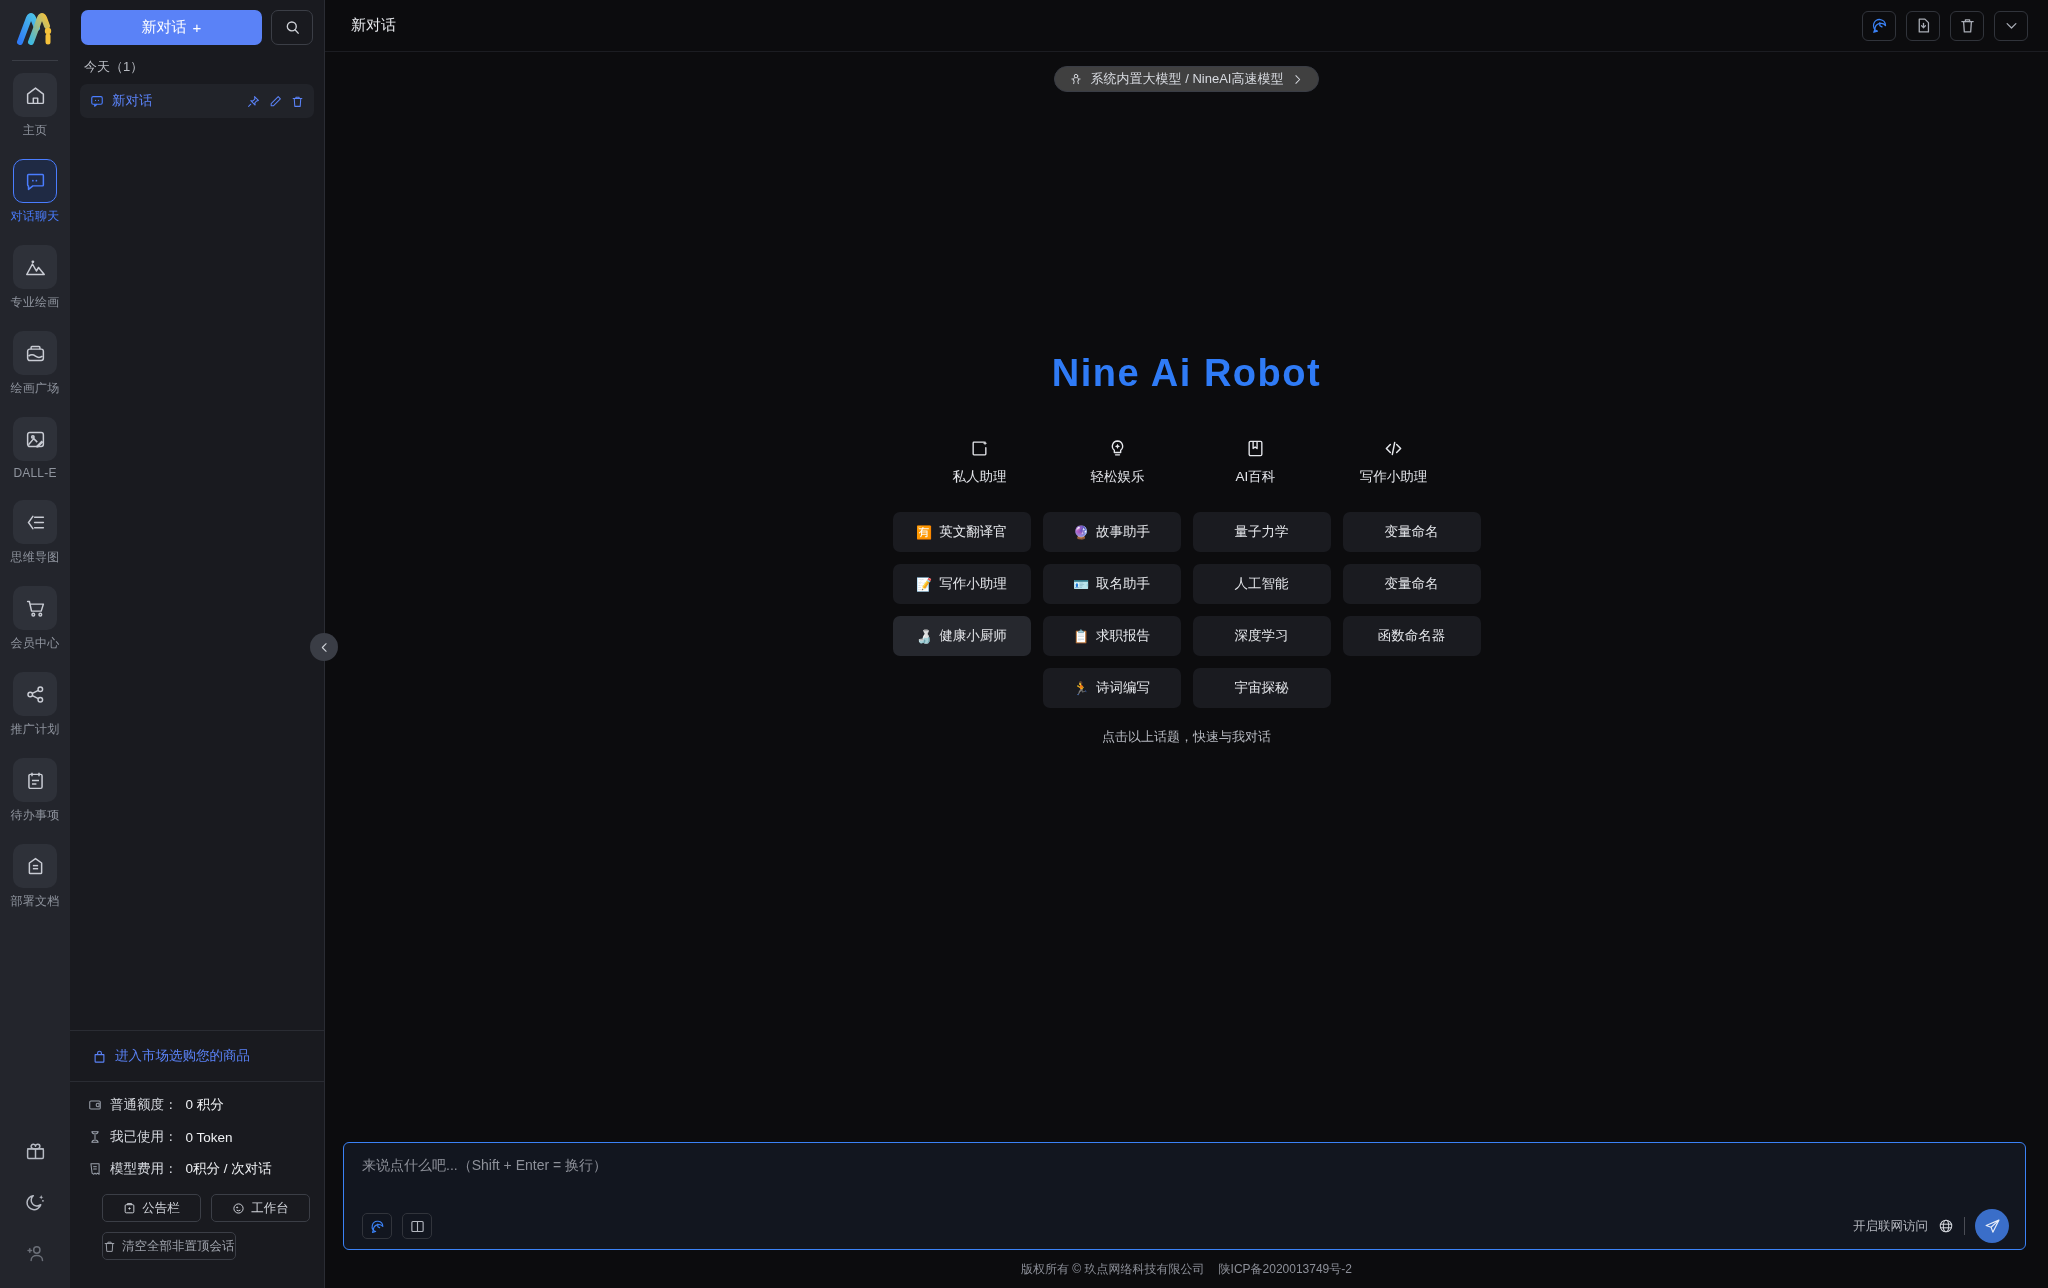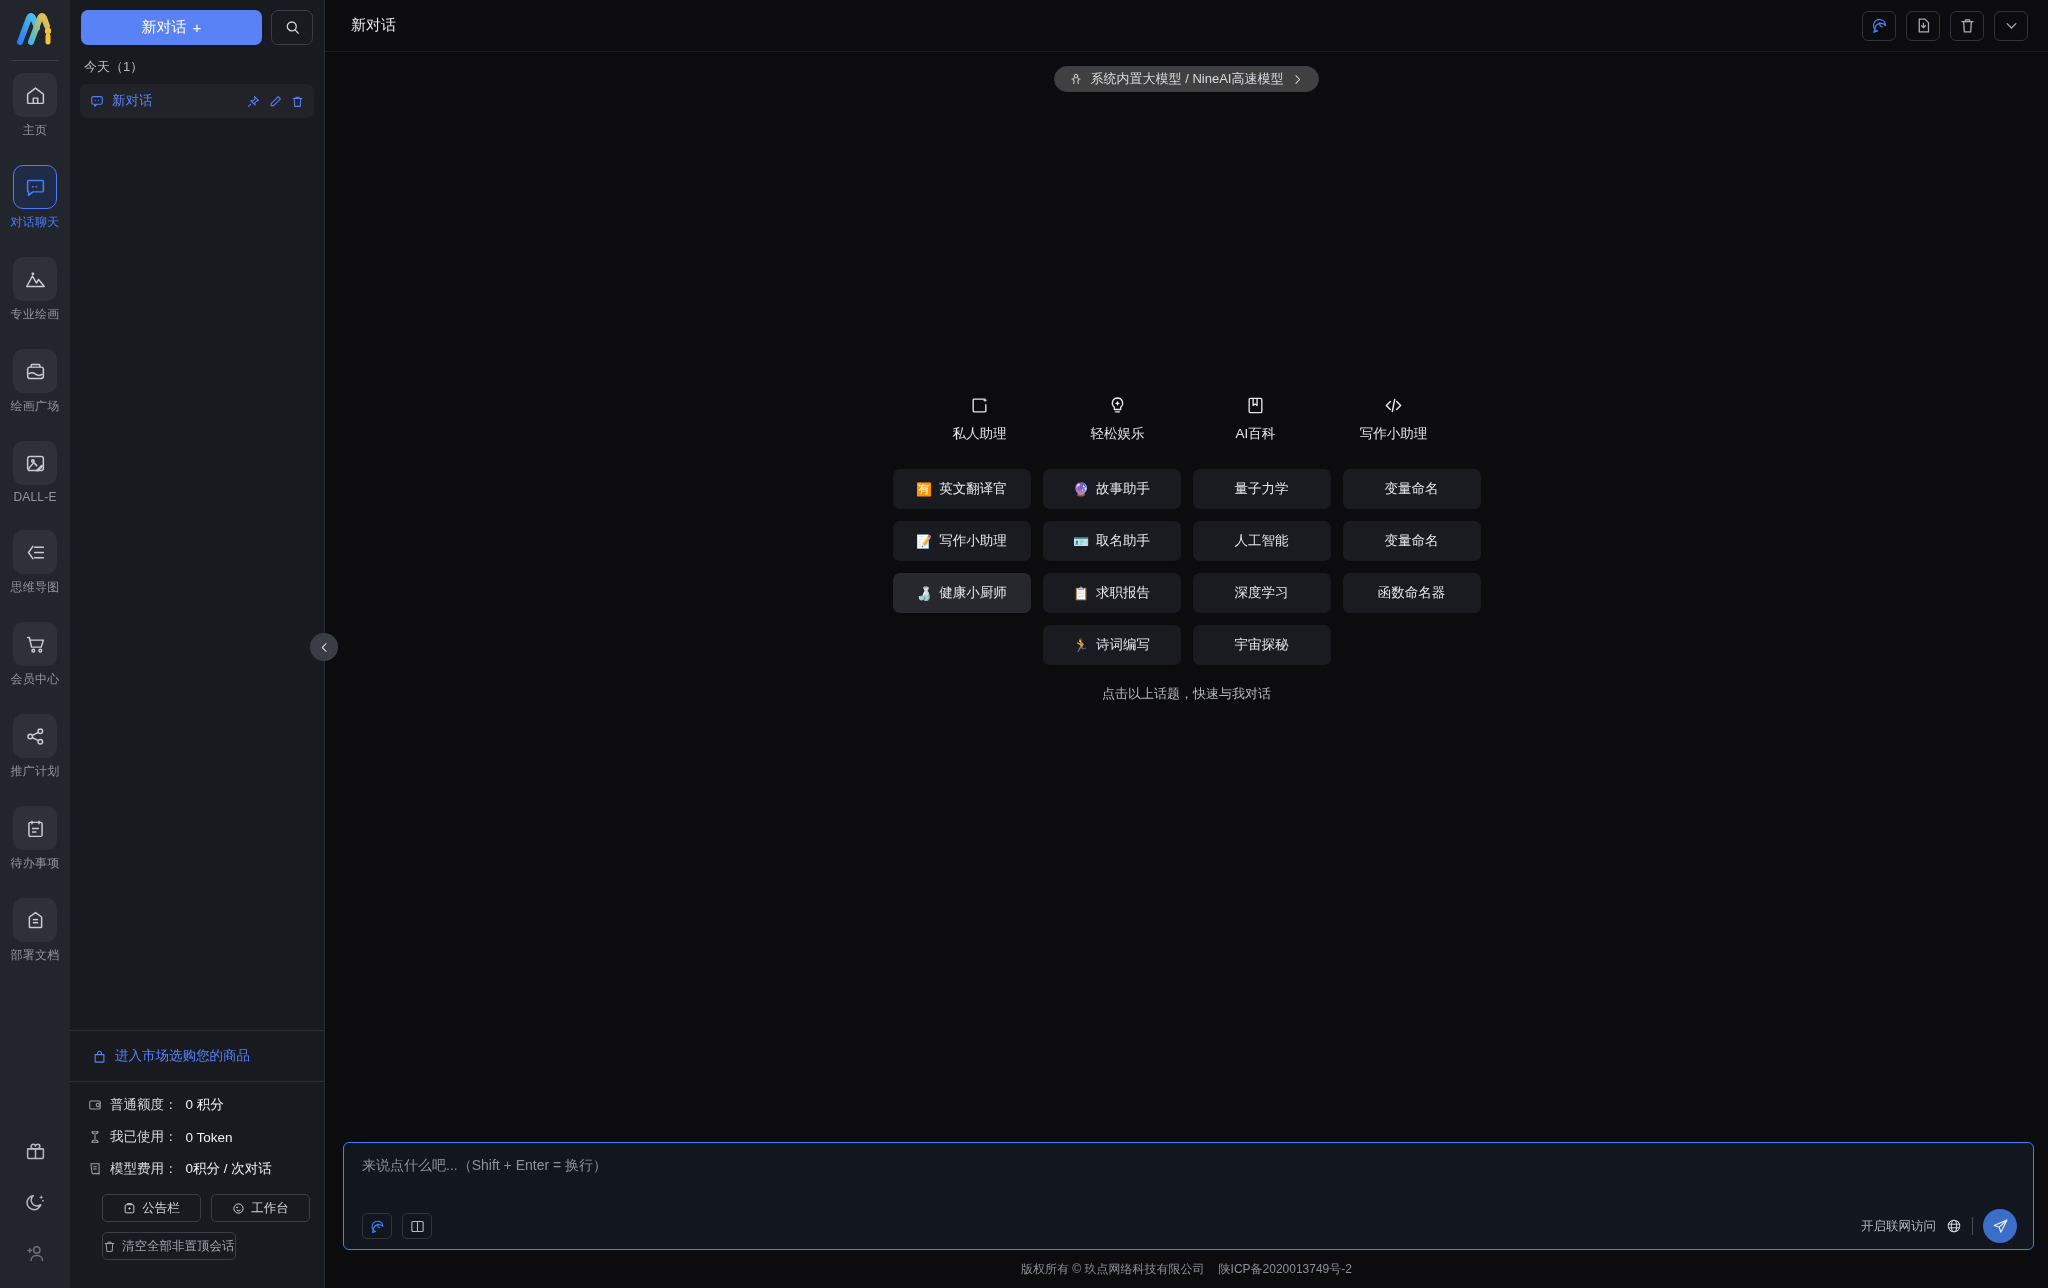--- a/index.html
+++ b/index.html
@@ -13,21 +13,21 @@
 
   
   .rail {
     width: 70px; height: 1288px; flex: 0 0 70px;
     background: #23252c;
     display: flex; flex-direction: column; align-items: center;
     position: relative;
   }
   .rail-logo { width: 70px; height: 58px; display:flex; align-items:center; justify-content:center; }
   .rail-sep { width: 46px; height: 1px; background: #3a3d45; margin: 2px 0 12px 0; }
-  .rail-items { display:flex; flex-direction:column; align-items:center; gap: 26px; }
+  .rail-items { display:flex; flex-direction:column; align-items:center; gap: 20px; }
   .rail-item {
     width: 58px; display:flex; flex-direction:column; align-items:center;
     cursor: pointer;
   }
   .rail-tile {
     width: 44px; height: 44px; border-radius: 10px;
     background: #2e3139;
     display:flex; align-items:center; justify-content:center;
     color: #c9ccd4;
   }
@@ -141,21 +141,21 @@
     width: 138px; height: 40px; border-radius: 7px;
     background:#1a1b20; display:flex; align-items:center; justify-content:center;
     gap: 7px; font-size: 13.5px; color:#e4e6ea; cursor:pointer;
   }
   .chip.lift { background:#26282e; }
   .chip.spacer { background:transparent; cursor:default; }
   .chip-emoji { font-size: 13px; line-height:1; }
   .hint { font-size: 13px; color:#b6b9c0; margin-top: 20px; }
 
   
-  .composer-wrap { padding: 0 14px 0 18px; }
+  .composer-wrap { padding: 0 22px 0 18px; }
   .composer {
     height: 108px; border:1px solid #3b82f6; border-radius:6px;
     background:#12161f; display:flex; flex-direction:column;
     position:relative;
   }
   .composer-input {
     flex:1; padding: 14px 18px 0 18px; font-size:14px; color:#9c9fa7;
     background:transparent; border:none; outline:none; resize:none;
     font-family: "Liberation Sans", "DejaVu Sans", sans-serif;
   }
@@ -553,20 +553,21 @@
         <span>系统内置大模型 / NineAI高速模型</span>
         <span>
           <svg width="13" height="13" viewBox="0 0 24 24" fill="none" stroke="currentColor" stroke-width="1.9" stroke-linecap="round" stroke-linejoin="round">
             <path d="M9 5 L16 12 L9 19"></path>
           </svg>
         </span>
       </div>
     </div>
 
     <div class="canvas">
+      <div class="brand">Nine Ai Robot</div>
 
       <div class="cats">
         <div class="cat">
           <span class="cat-ic">
             <svg width="19" height="19" viewBox="0 0 24 24" fill="none" stroke="currentColor" stroke-width="1.7" stroke-linecap="round" stroke-linejoin="round">
               <path d="M18 4 H5 a1 1 0 0 0-1 1 v14 a1 1 0 0 0 1 1 h14 a1 1 0 0 0 1-1 V11"></path>
               <path d="M19 2.5 l.8 2 l2 .8 l-2 .8 l-.8 2 l-.8-2 l-2-.8 l2-.8 z" fill="currentColor" stroke="none"></path>
             </svg>
           </span>
           <span class="cat-lbl">私人助理</span>

